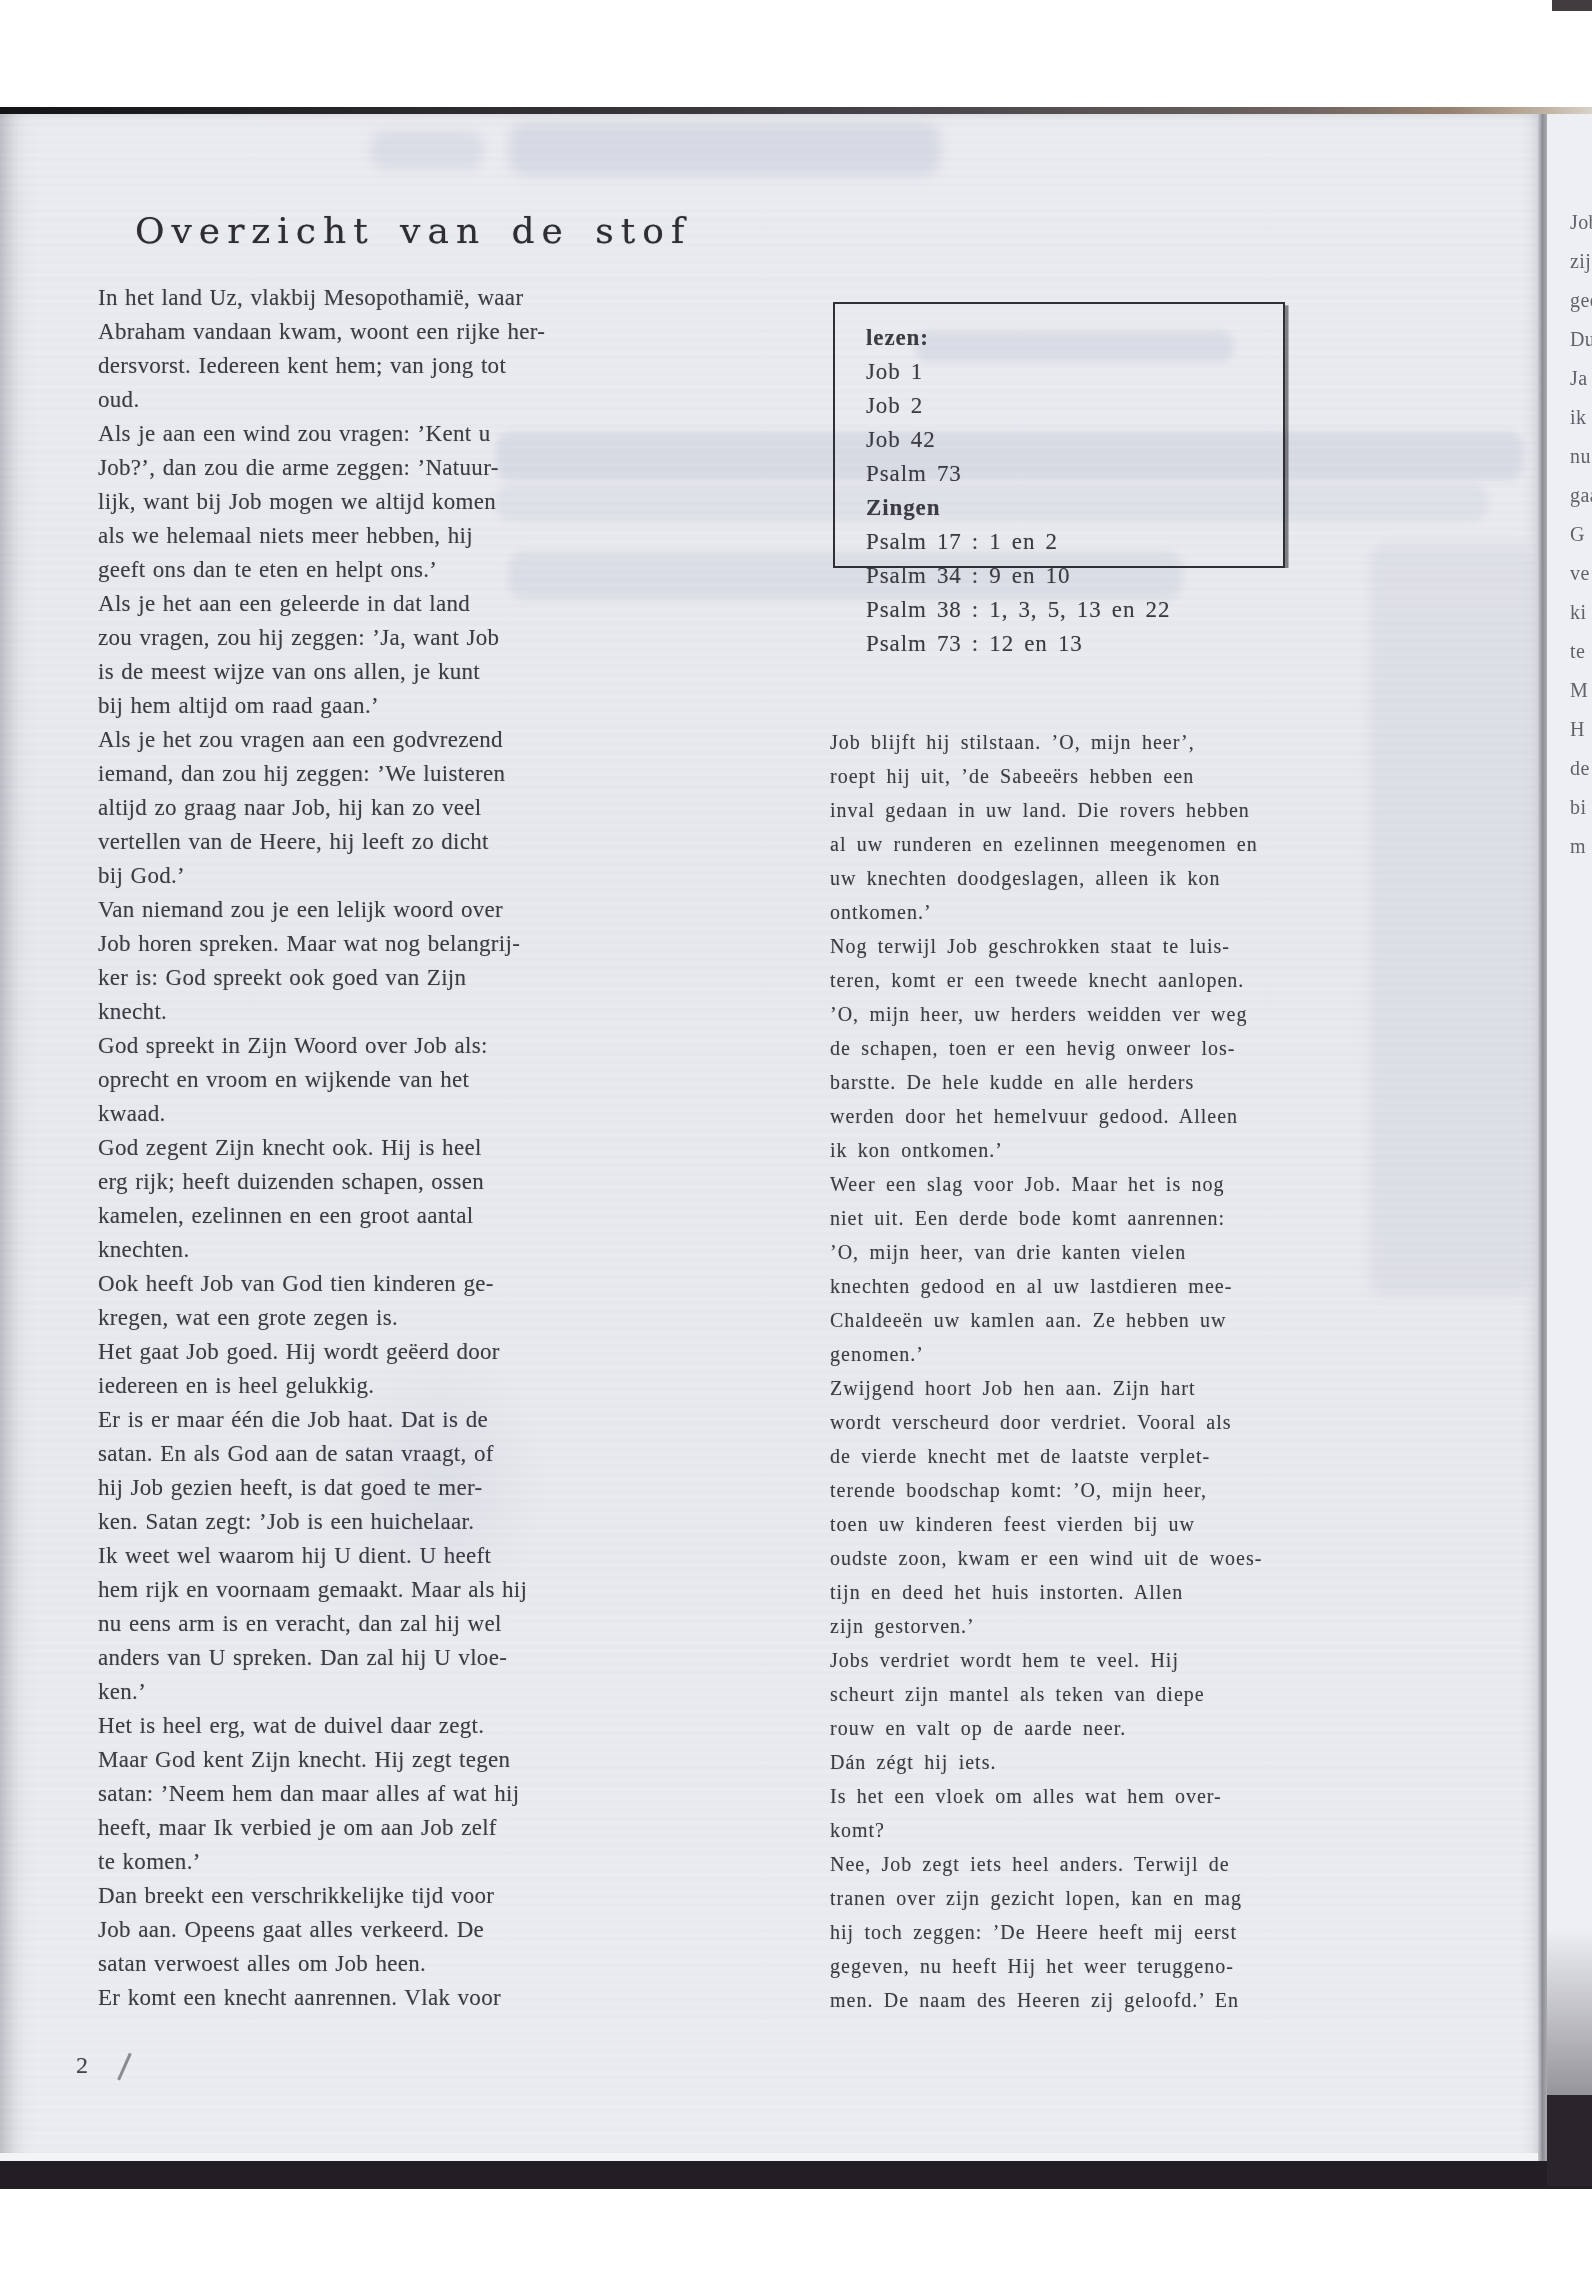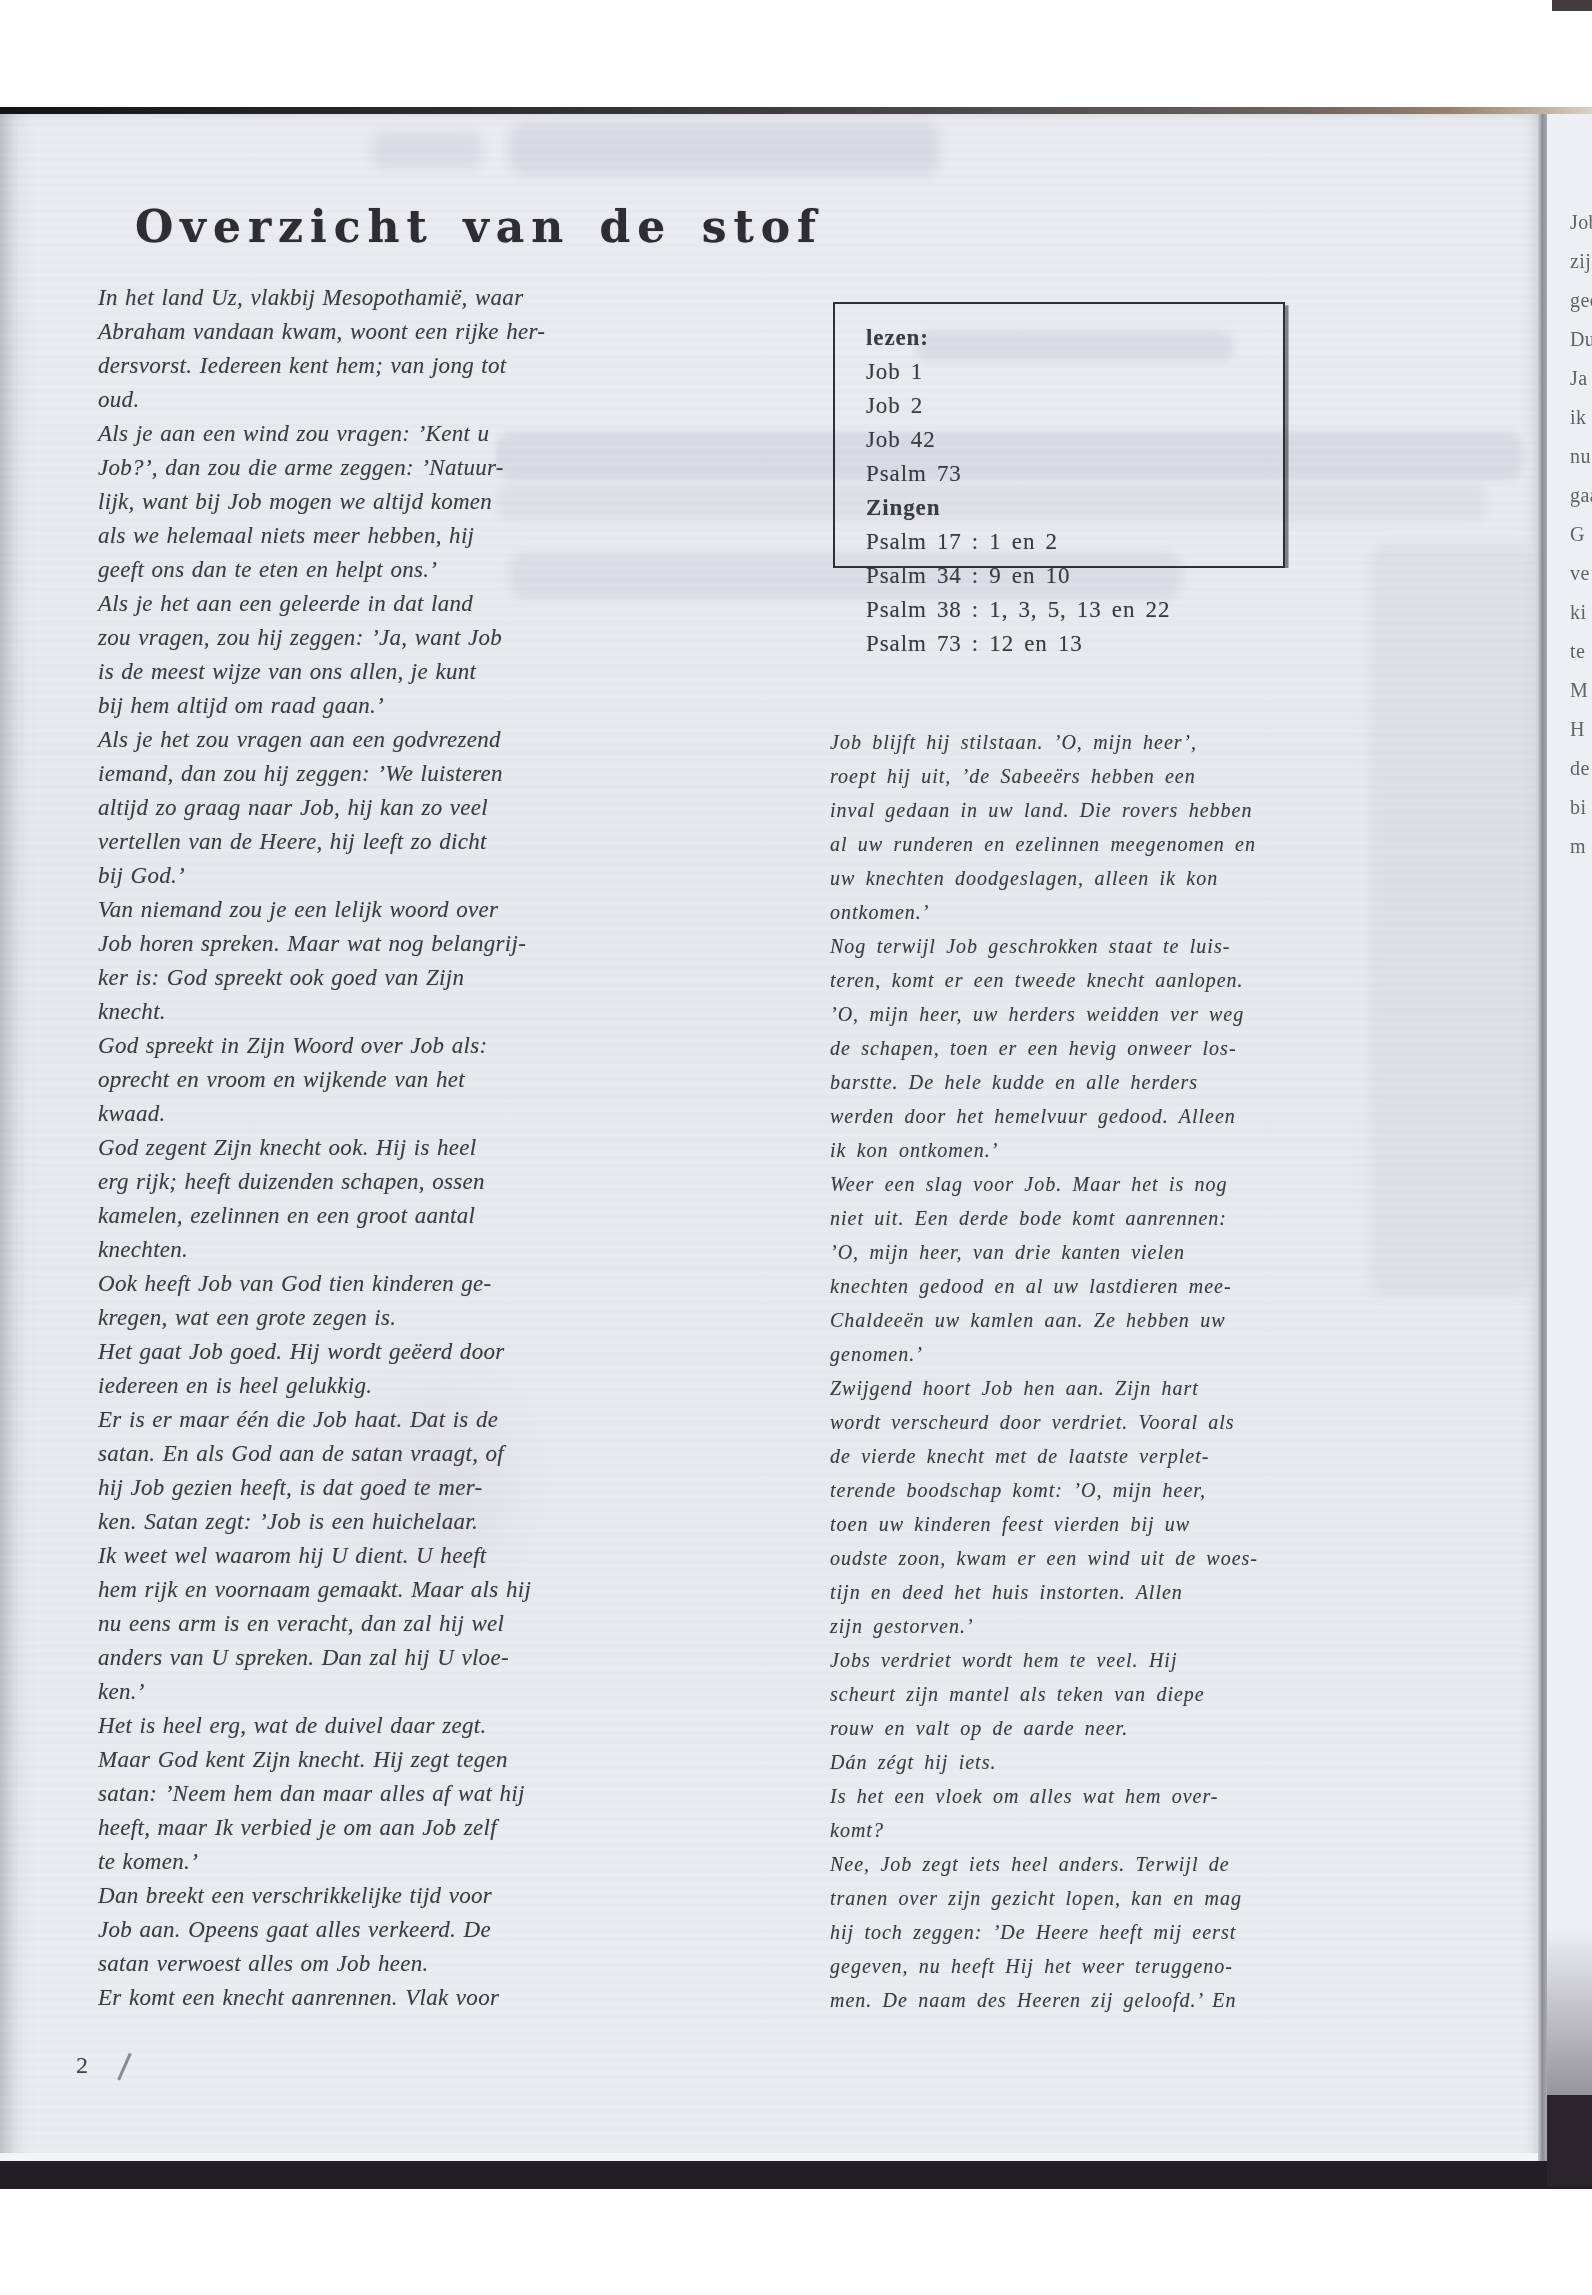--- a/index.html
+++ b/index.html
@@ -30,26 +30,26 @@
   .sliver{position:absolute;left:1547px;top:114px;width:45px;height:2047px;background:#edeff2;}
   .sliver::after{
     content:'';position:absolute;left:0;bottom:0;width:100%;height:233px;
     background:linear-gradient(180deg,rgba(50,45,55,0) 0%,rgba(50,45,55,.65) 100%);
   }
   .bottom-band{position:absolute;left:0;top:2161px;width:1592px;height:28px;background:#231d25;}
   .corner-br{position:absolute;left:1547px;top:2095px;width:45px;height:91px;background:#2a242c;}
 
   
   .title{
-    position:absolute;left:135px;top:87px;margin:0;
-    font-family:"DejaVu Serif","Liberation Serif",serif;font-weight:bold;
-    font-size:44px;letter-spacing:7px;word-spacing:7px;color:#2d2d33;
+    position:absolute;left:135px;top:96px;margin:0;
+    font-family:"DejaVu Serif","Liberation Serif",serif;font-weight:normal;
+    font-size:36px;letter-spacing:7px;word-spacing:7px;color:#2d2d33;
     text-shadow:0 0 0.9px rgba(45,45,55,.5);white-space:nowrap;
   }
-  .col{position:absolute;color:#3c3c43;text-shadow:0 0 0.9px rgba(70,70,82,.35);font-style:italic;}
+  .col{position:absolute;color:#3c3c43;text-shadow:0 0 0.9px rgba(70,70,82,.35);}
   .col .tline{white-space:nowrap;}
   .col-left{left:98px;top:167px;width:419px;font-size:23px;line-height:34px;letter-spacing:0.3px;word-spacing:1.3px;}
   .col-right{left:830px;top:611px;width:532px;font-size:20px;line-height:34px;letter-spacing:1px;word-spacing:4.3px;}
   .readbox{
     position:absolute;left:833px;top:188px;width:452px;height:266px;
     border:2.6px solid #2f2f36;box-sizing:border-box;padding:17.3px 0 0 31px;
     font-size:23px;line-height:34px;letter-spacing:0.9px;word-spacing:3.5px;color:#3b3b42;
     text-shadow:0 0 0.9px rgba(70,70,82,.35);
     box-shadow:5.2px 1.7px 0 -1.7px rgba(42,40,46,.55);
   }

